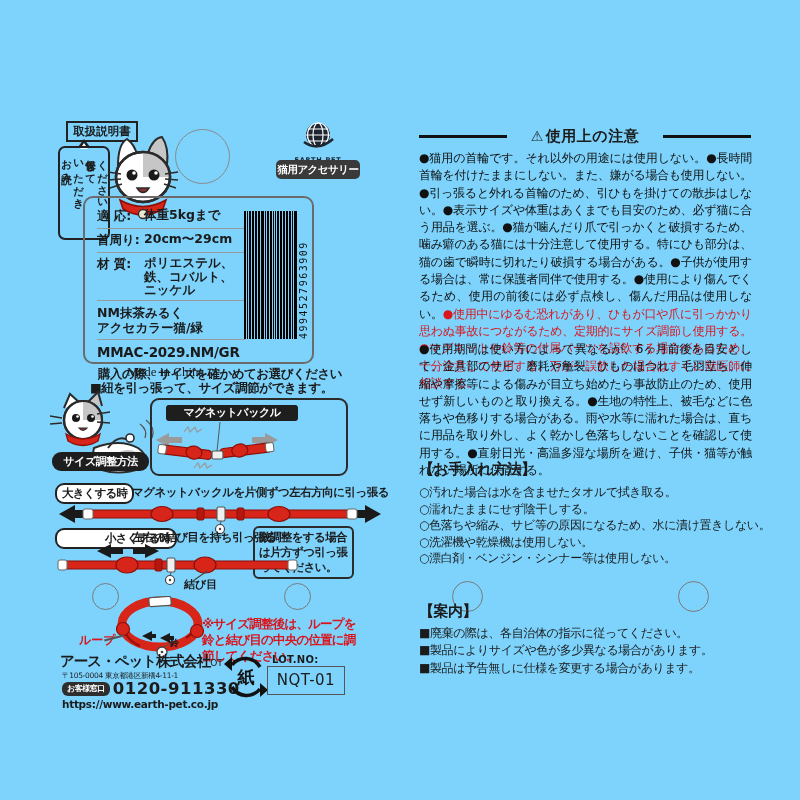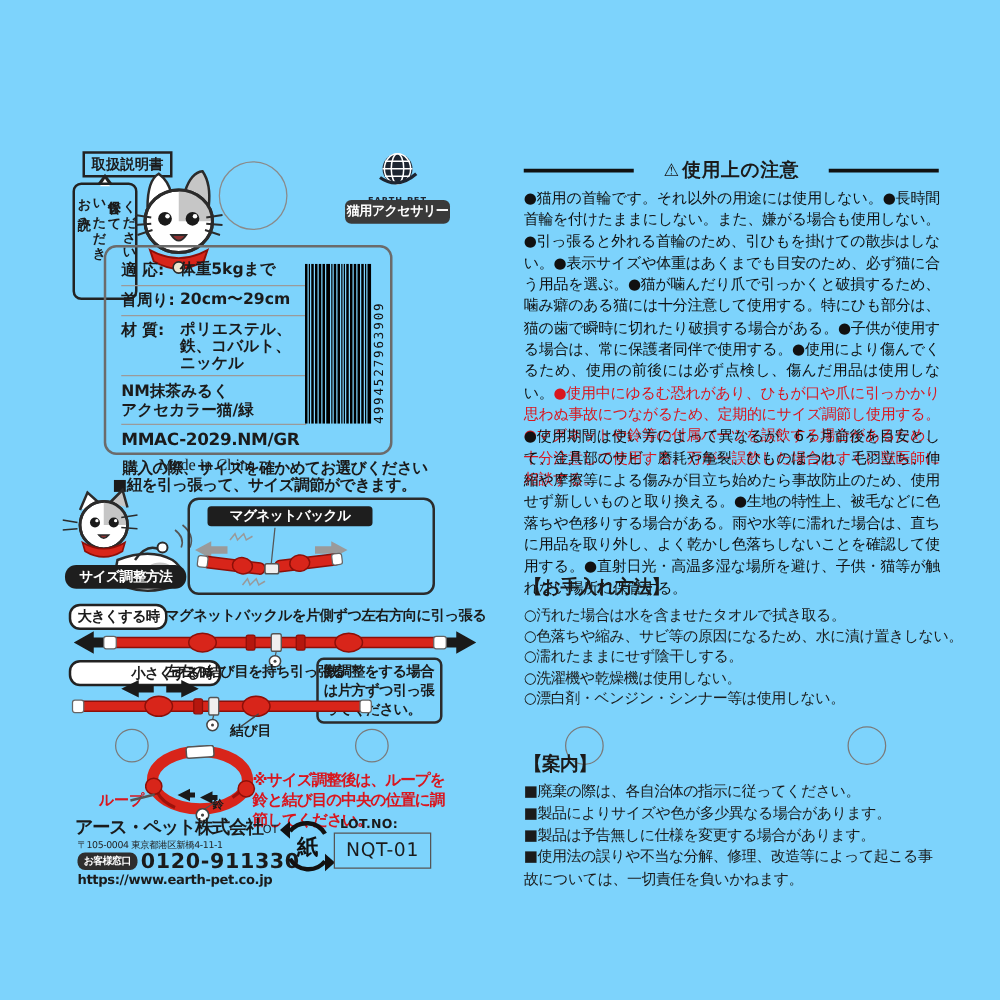--- a/index.html
+++ b/index.html
@@ -317,30 +317,29 @@
   </div>
 
   <div class="abs para" style="top:150px;">
     <span>●猫用の首輪です。それ以外の用途には使用しない。●長時間首輪を付けたままにしない。また、嫌がる場合も使用しない。●引っ張ると外れる首輪のため、引ひもを掛けての散歩はしない。●表示サイズや体重はあくまでも目安のため、必ず猫に合う用品を選ぶ。●猫が噛んだり爪で引っかくと破損するため、噛み癖のある猫には十分注意して使用する。特にひも部分は、猫の歯で瞬時に切れたり破損する場合がある。●子供が使用する場合は、常に保護者同伴で使用する。●使用により傷んでくるため、使用の前後には必ず点検し、傷んだ用品は使用しない。</span><span class="red">●使用中にゆるむ恐れがあり、ひもが口や爪に引っかかり思わぬ事故につながるため、定期的にサイズ調節し使用する。●マグネットや鈴等の付属パーツを誤飲する場合があるため、十分注意して使用する。万が一誤飲した場合はすぐに獣医師に相談する。</span>
   </div>
   <div class="abs para" style="top:341px;">●使用期間は使い方によって異なるが、6ヶ月前後を目安として、金具部のサビ、磨耗や亀裂、ひものほつれ、毛羽立ち、伸縮や摩擦等による傷みが目立ち始めたら事故防止のため、使用せず新しいものと取り換える。●生地の特性上、被毛などに色落ちや色移りする場合がある。雨や水等に濡れた場合は、直ちに用品を取り外し、よく乾かし色落ちしないことを確認して使用する。●直射日光・高温多湿な場所を避け、子供・猫等が触れない場所に保管する。</div>
 
   <div class="abs sec-title" style="top:460px;">【お手入れ方法】</div>
   <div class="abs care-list">
     <div>○汚れた場合は水を含ませたタオルで拭き取る。</div>
+    <div>○濡れたままにせず陰干しする。</div>
     <div>○色落ちや縮み、サビ等の原因になるため、水に漬け置きしない。</div>
-    <div>○濡れたままにせず陰干しする。</div>
     <div>○洗濯機や乾燥機は使用しない。</div>
     <div>○漂白剤・ベンジン・シンナー等は使用しない。</div>
   </div>
 
   <div class="abs hole" style="left:452px;top:581px;width:29px;height:29px;"></div>
   <div class="abs hole" style="left:678px;top:581px;width:29px;height:29px;"></div>
 
   <div class="abs sec-title" style="top:602px;">【案内】</div>
   <div class="abs info-list">
     <div>■廃棄の際は、各自治体の指示に従ってください。</div>
     <div>■製品によりサイズや色が多少異なる場合があります。</div>
     <div>■製品は予告無しに仕様を変更する場合があります。</div>
-    <div>■使用法の誤りや不当な分解、修理、改造等によって起こる事故については、一切責任を負いかねます。</div>
   </div>
 
 </div>
 
 </body></html>

